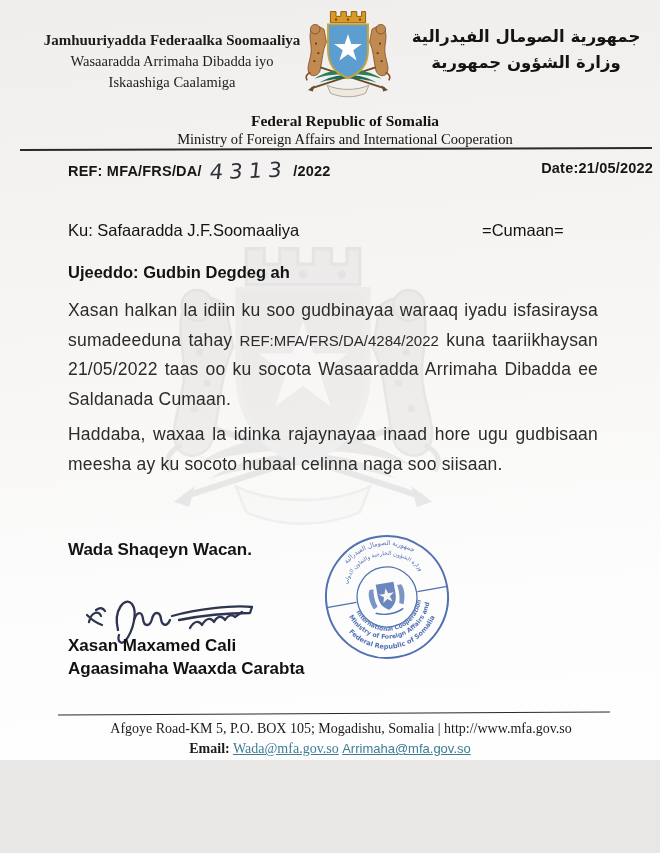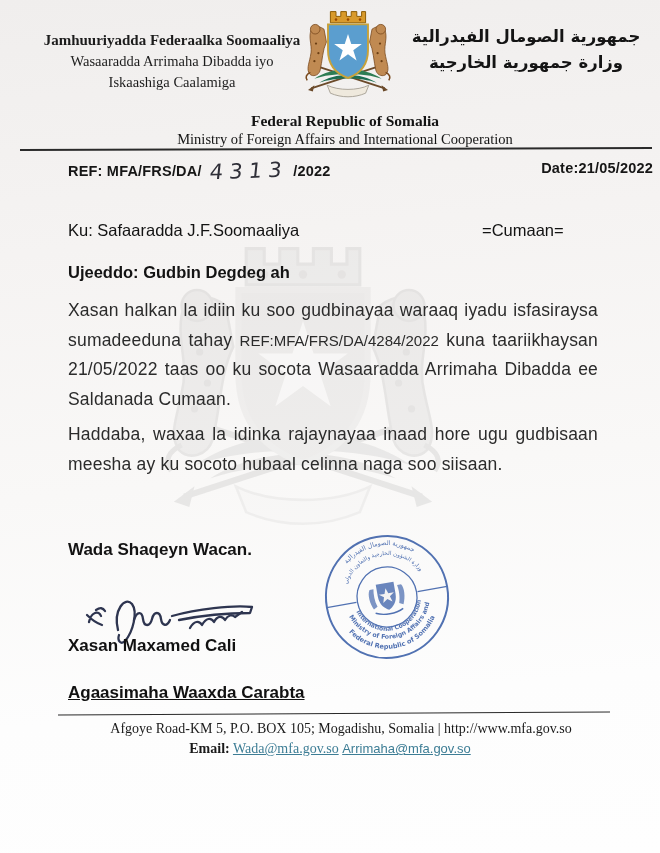--- a/index.html
+++ b/index.html
@@ -1,19 +1,19 @@
 <!DOCTYPE html>
 <html><head>
 <meta charset="utf-8">
 <style>
   * { margin:0; padding:0; box-sizing:border-box; }
   html,body { background:#e9e7e6; }
   body { font-family:"Liberation Sans", sans-serif; }
   .page {
-    position:relative; width:660px; height:853px; margin:0 auto; overflow:hidden;
+    position:relative; width:660px; height:760px; margin:0 auto; overflow:hidden;
     background:linear-gradient(175deg,#f0eeed 0%,#f5f3f2 28%,#f9f8f7 55%,#fdfdfd 80%,#fefefe 100%);
   }
   .abs { position:absolute; }
 
   
   .hdr-left { top:30px; left:26px; width:292px; text-align:center;
     font-family:"Liberation Serif", serif; font-size:14.5px; line-height:21px; color:#1c1c1c; }
   .hdr-left .l1 { font-weight:bold; font-size:15px; }
   .hdr-arabic { top:24px; right:8px; width:252px; text-align:center; direction:rtl;
     font-family:"DejaVu Sans", sans-serif; font-size:16.5px; line-height:26px; color:#141414; font-weight:bold; }
@@ -47,21 +47,21 @@
   
   .watermark { top:228px; left:148px; width:310px; height:341px; filter:grayscale(1); opacity:.10; }
 
   
   .stamp { top:530px; left:320px; width:134px; height:134px; transform:rotate(-10deg); opacity:.88; }
 
   
   .sig { top:590px; left:82px; width:215px; height:58px; }
   .signer { left:68px; font-weight:bold; font-size:17px; color:#111; }
   .signer-name { top:636px; }
-  .signer-title { top:683px;text-decoration:underline; }
+  .signer-title { top:659px; }
 
   
   .foot-rule { top:713px; left:58px; width:552px; border-top:1.5px solid #2a2a2a; transform:rotate(-0.3deg); }
   .foot-line1 { top:721px; left:11px; width:660px; text-align:center;
     font-family:Liberation Serif, serif; font-size:14px; color:#1a1a1a; }
   .foot-line2 { top:741px; left:0; width:660px; text-align:center;
     font-family:"Liberation Serif", serif; font-size:14px; color:#1a1a1a; }
   .foot-line2 .email-link { text-decoration:underline; }
   .foot-line2 .e2 { font-family:"Liberation Sans", sans-serif; font-size:13px; }
   .email-label { font-weight:bold; }
@@ -128,21 +128,21 @@
     <div>Wasaaradda Arrimaha Dibadda iyo</div>
     <div>Iskaashiga Caalamiga</div>
   </div>
 
   <svg class="abs emblem-box" viewBox="0 0 120 132">
     <use href="#emblem"></use>
   </svg>
 
   <div class="abs hdr-arabic">
     <div>جمهورية الصومال الفيدرالية</div>
-    <div>وزارة جمهورية الخارجية</div>
+    <div>وزارة الشؤون جمهورية</div>
   </div>
 
   <div class="abs hdr-center">
     <div class="c1">Federal Republic of Somalia</div>
     <div class="c2">Ministry of Foreign Affairs and International Cooperation</div>
   </div>
 
   <div class="abs hdr-rule"></div>
 
   <div class="abs ref-row">

